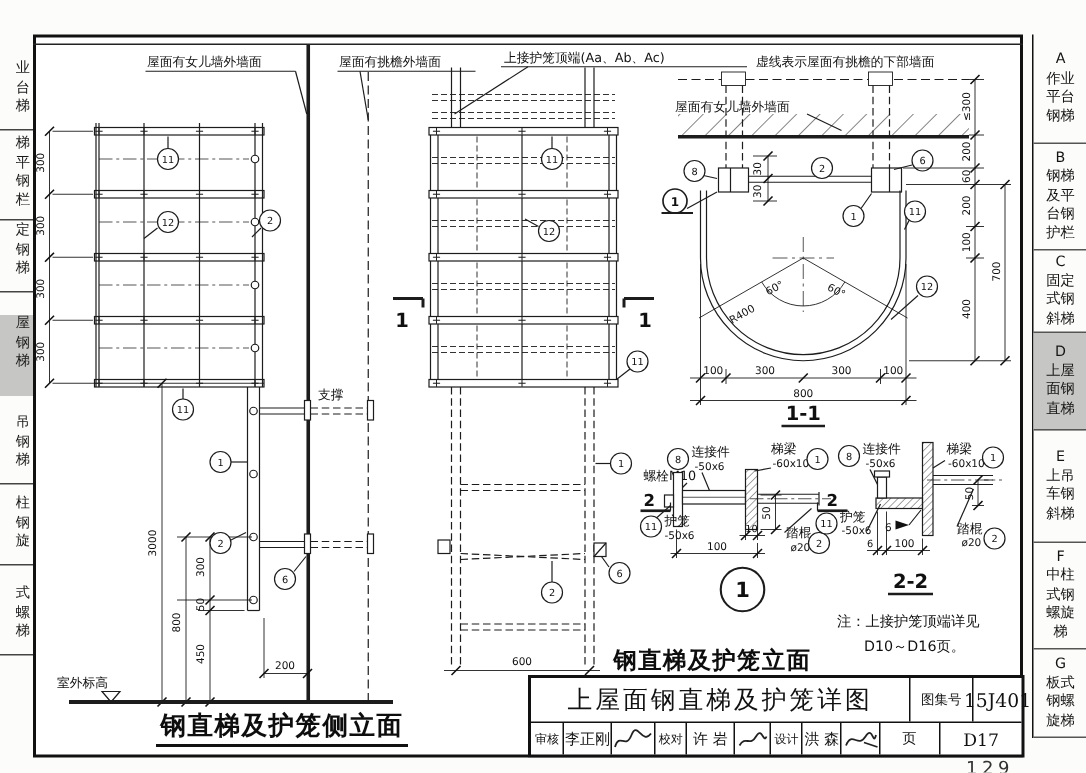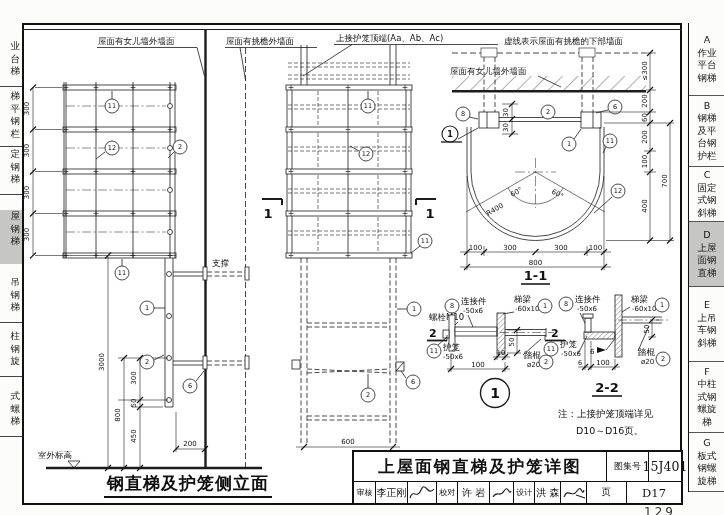--- a/index.html
+++ b/index.html
@@ -22,21 +22,21 @@
   
   .dtitle{font-weight:bold;border-bottom:2.5px solid #111;padding:0 3px 1px;letter-spacing:1px;color:#0d0d0d;}
   
   #tblock{left:352px;top:450px;width:331px;height:55px;border:2px solid #111;background:#fff;
     box-sizing:border-box;display:flex;flex-direction:column;}
   #tb-r1{height:29px;display:flex;border-bottom:1.5px solid #111;}
   #tb-r2{flex:1;display:flex;}
   .tb-c{display:flex;align-items:center;justify-content:center;box-sizing:border-box;}
   .bl{border-left:1px solid #111;}
   .bl2{border-left:1.5px solid #111;}
-  #tb-main{flex:1;font-size:16.5px;font-weight:bold;letter-spacing:2px;}
+  #tb-main{flex:1;font-size:16.5px;font-weight:normal;letter-spacing:2px;}
   #tb-atlas-label{width:42px;font-size:9px;}
   #tb-atlas-no{width:33px;font-size:12.5px;font-family:"DejaVu Serif","Liberation Serif",serif;}
   .tb-s{font-size:8px;}
   .tb-n{font-size:10px;}
   #tb-page-label{width:42px;font-size:9.5px;}
   #tb-page-no{width:57px;font-size:11.5px;font-family:"DejaVu Serif","Liberation Serif",serif;}
   #pagenum{left:644px;top:505px;font-size:12px;letter-spacing:3px;color:#333;}
   
   svg text{fill:#101010;stroke:none;}
   .lbl{font-size:8.5px;}
@@ -669,20 +669,21 @@
     </g>
 
     <g>
       <text class="nt" x="558" y="417">注：上接护笼顶端详见</text>
       <text class="nt" x="576" y="434">D10～D16页。</text>
     </g>
     </g>
   </svg>
 
   <div class="abs dtitle" style="left:104px;top:472px;font-size:17px;">钢直梯及护笼侧立面</div>
+  <div class="abs dtitle" style="left:406px;top:430px;font-size:15.5px;border-bottom-width:2px;">钢直梯及护笼立面</div>
 
   <div class="abs" id="tblock">
     <div id="tb-r1">
       <div class="tb-c" id="tb-main">上屋面钢直梯及护笼详图</div>
       <div class="tb-c bl2" id="tb-atlas-label">图集号</div>
       <div class="tb-c bl2" id="tb-atlas-no">15J401</div>
     </div>
     <div id="tb-r2">
       <div class="tb-c tb-s" style="width:22px;">审核</div>
       <div class="tb-c tb-n bl" style="width:33px;">李正刚</div>

